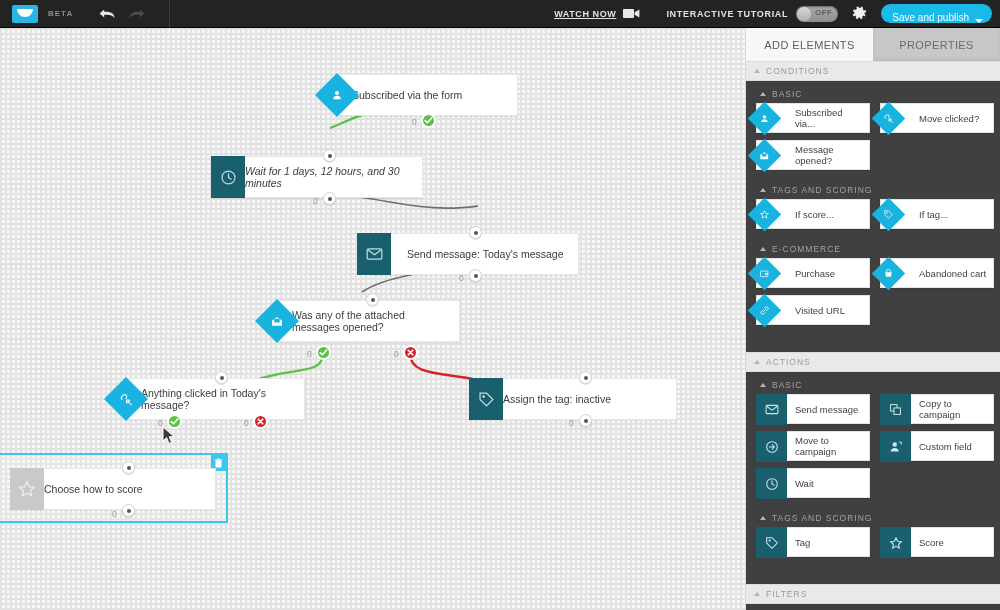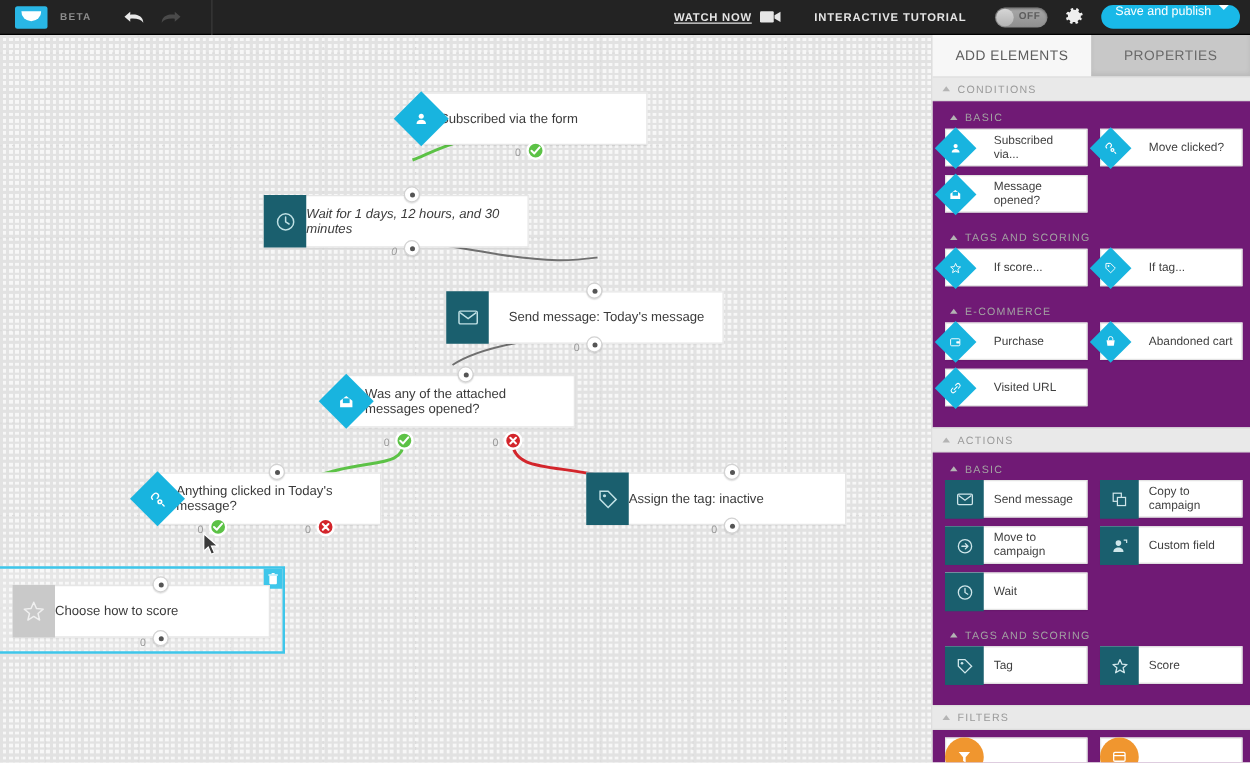--- a/index.html
+++ b/index.html
@@ -44,38 +44,38 @@
   .watch-now {
     color: #e4e4e4; font-size: 9px; font-weight: bold; letter-spacing: .6px;
     text-decoration: underline; cursor: pointer;
   }
   .cam-ico { margin-left: 7px; display:block; }
   .tut-label {
     margin-left: 26px; color: #e4e4e4; font-size: 9px;
     font-weight: bold; letter-spacing: .7px;
   }
   .toggle {
-    margin-left: 23px; width: 42px; height: 16px; border-radius: 9px;
+    margin-left: 8px; width: 42px; height: 16px; border-radius: 9px;
     background: linear-gradient(#a9a9a9,#8f8f8f);
     position: relative; cursor: pointer;
     box-shadow: inset 0 1px 2px rgba(0,0,0,.4);
   }
   .toggle .knob {
     position:absolute; left: 1px; top: 1px; width: 14px; height: 14px;
     border-radius: 50%; background: linear-gradient(#d6d6d6,#b4b4b4);
   }
   .toggle .ttext {
     position:absolute; right: 6px; top: 2px; font-size: 8px;
     font-weight: bold; color: #5c5c5c; letter-spacing: .4px;
   }
   .gear-btn { margin-left: 14px; cursor: pointer; display:block; }
   .publish-btn {
     margin-left: 14px; height: 19px; border-radius: 10px;
     background: #19b9e8; color: #fff; font-size: 10px;
-    display: flex; align-items: flex-start; padding: 0 9px 0 11px;
+    display: flex; align-items: flex-end; padding: 0 9px 0 11px;
     cursor: pointer; white-space: nowrap;
   }
   .publish-btn .caret {
     margin-left: 6px; width:0;height:0;
     border-left:4px solid transparent;border-right:4px solid transparent;
     border-top:4px solid #fff;
   }
 
   
   .canvas {
@@ -177,21 +177,21 @@
     font-size: 8.5px; letter-spacing: 1px; color:#9a9a9a; cursor:pointer;
   }
   .sub-head {
     display:flex; align-items:center; padding: 8px 0 4px 14px;
     font-size: 8.5px; letter-spacing: 1px; color:#a3a3a3; cursor:pointer;
   }
   .caret-up {
     width:0;height:0;border-left:3.5px solid transparent;border-right:3.5px solid transparent;
     border-bottom:4px solid #b4b4b4; margin-right:6px;
   }
-  .pal-section { background:#701a75; padding-bottom: 10px; }
+  .pal-section { background:#404040; padding-bottom: 20px; }
   .pal-row { display:flex; padding: 0 6px 0 10px; gap: 10px; margin-bottom: 7px; }
   .pal-item {
     position: relative; width: 118px; height: 30px; background:#fff;
     border:1px solid #e4e4e4; display:flex; align-items:center;
     box-shadow: 0 1px 1px rgba(0,0,0,.07); cursor: pointer;
   }
   .pal-item .pal-txt {
     font-size: 9.5px; color:#3f3f3f; line-height: 11px; padding-left: 38px;
     padding-right: 4px;
   }

